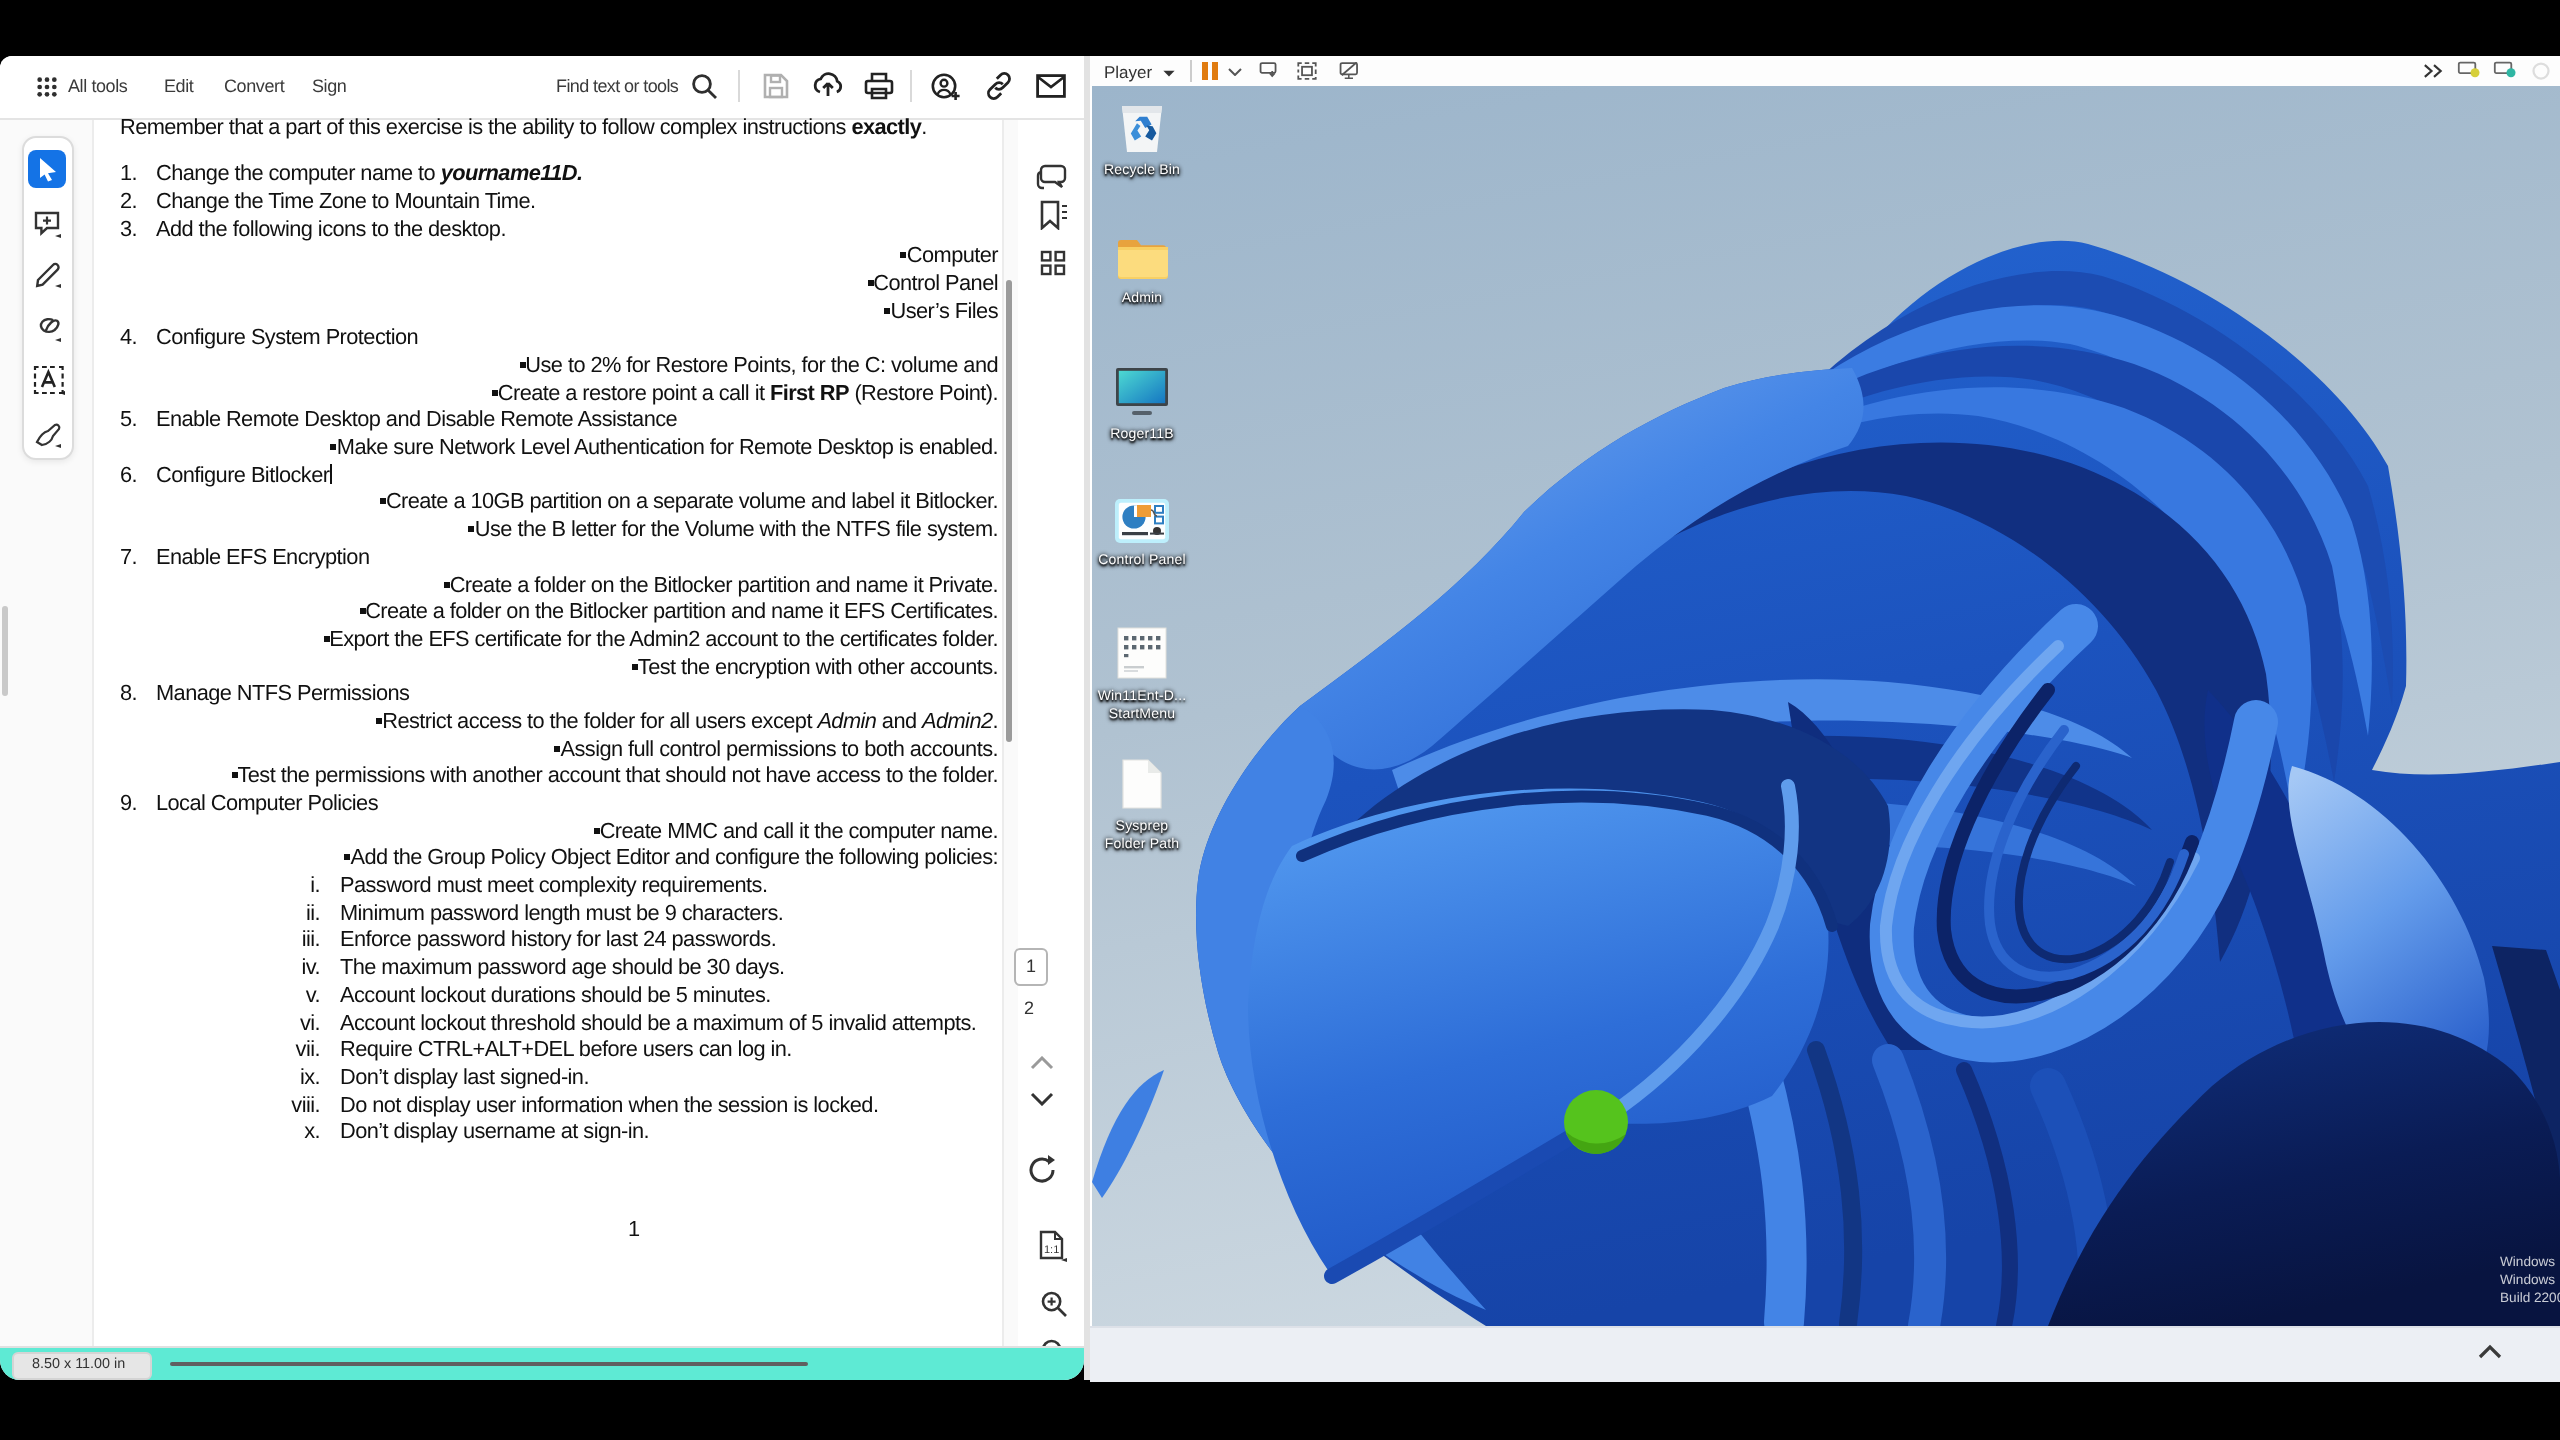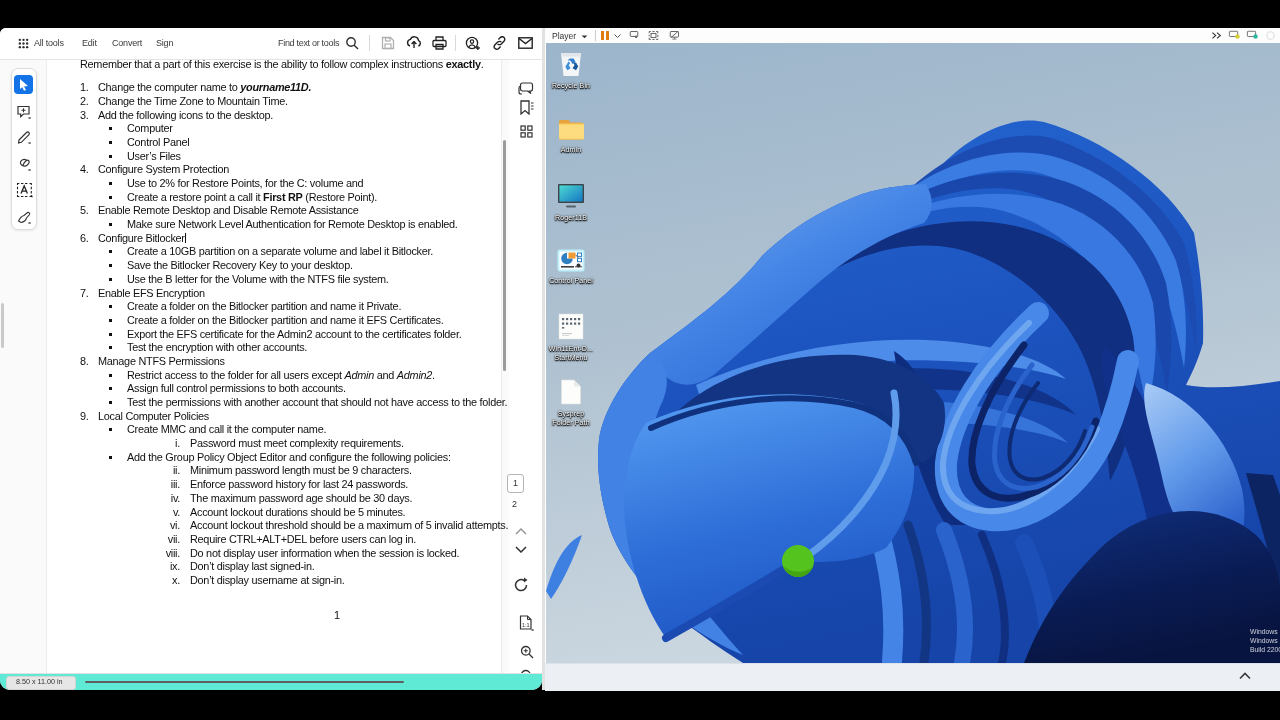--- a/index.html
+++ b/index.html
@@ -24,23 +24,23 @@
         border-top:1px solid #e0e0e0;}
   
   #vm{position:absolute;left:545px;top:28px;width:735px;height:662px;background:#fff;}
   #vmbar{position:absolute;left:0;top:0;width:100%;height:15px;background:#fdfdfd;text-align:center;}
   #desktop{position:absolute;left:1px;top:15px;width:734px;height:620px;overflow:hidden;}
   #vmstrip{position:absolute;left:0px;top:635px;width:735px;height:27px;background:#eceff4;border-top:1px solid #dde1e8;}
   .dicon{position:absolute;width:52px;text-align:center;}
   .dlabel{margin-top:4px;color:#fff;font-size:7px;line-height:9px;letter-spacing:0.1px;-webkit-font-smoothing:antialiased;
         text-shadow:0 0 2px #000,0 1px 2px #000,0 1px 1px #000;}
   
-  .ln{height:13.7px;line-height:13.7px;padding-left:1px;margin-left:20px;}
+  .ln{height:13.7px;line-height:13.7px;padding-left:1px;}
   .pn{display:inline-block;width:18px;}
-  .bu{padding-left:30px;}
+  .bu{padding-left:30px;text-align:right;}
   .bsq{display:inline-block;width:18px;}
   .sq{display:inline-block;width:3px;height:3px;background:#111;vertical-align:2px;}
   .ro{padding-left:0;}
   .rn{display:inline-block;width:101px;text-align:right;}
   .rt{margin-left:10px;}
   .caret{display:inline-block;width:1px;height:10px;background:#111;vertical-align:-1px;}
 </style>
 </head>
 <body>
 
@@ -149,43 +149,42 @@
       <div class="ln bu"><span class="bsq"><i class="sq"></i></span><span>Computer</span></div>
       <div class="ln bu"><span class="bsq"><i class="sq"></i></span><span>Control Panel</span></div>
       <div class="ln bu"><span class="bsq"><i class="sq"></i></span><span>User’s Files</span></div>
       <div class="ln"><span class="pn">4.</span><span>Configure System Protection</span></div>
       <div class="ln bu"><span class="bsq"><i class="sq"></i></span><span>Use to 2% for Restore Points, for the C: volume and</span></div>
       <div class="ln bu"><span class="bsq"><i class="sq"></i></span><span>Create a restore point a call it <b>First RP</b> (Restore Point).</span></div>
       <div class="ln"><span class="pn">5.</span><span>Enable Remote Desktop and Disable Remote Assistance</span></div>
       <div class="ln bu"><span class="bsq"><i class="sq"></i></span><span>Make sure Network Level Authentication for Remote Desktop is enabled.</span></div>
       <div class="ln"><span class="pn">6.</span><span>Configure Bitlocker<i class="caret"></i></span></div>
       <div class="ln bu"><span class="bsq"><i class="sq"></i></span><span>Create a 10GB partition on a separate volume and label it Bitlocker.</span></div>
-      <div class="ln bu"><span class="bsq"><i class="sq"></i></span><span>Save the Bitlocker Recovery Key to your desktop.</span></div>
       <div class="ln bu"><span class="bsq"><i class="sq"></i></span><span>Use the B letter for the Volume with the NTFS file system.</span></div>
       <div class="ln"><span class="pn">7.</span><span>Enable EFS Encryption</span></div>
       <div class="ln bu"><span class="bsq"><i class="sq"></i></span><span>Create a folder on the Bitlocker partition and name it Private.</span></div>
       <div class="ln bu"><span class="bsq"><i class="sq"></i></span><span>Create a folder on the Bitlocker partition and name it EFS Certificates.</span></div>
       <div class="ln bu"><span class="bsq"><i class="sq"></i></span><span>Export the EFS certificate for the Admin2 account to the certificates folder.</span></div>
       <div class="ln bu"><span class="bsq"><i class="sq"></i></span><span>Test the encryption with other accounts.</span></div>
       <div class="ln"><span class="pn">8.</span><span>Manage NTFS Permissions</span></div>
       <div class="ln bu"><span class="bsq"><i class="sq"></i></span><span>Restrict access to the folder for all users except <i>Admin</i> and <i>Admin2</i>.</span></div>
       <div class="ln bu"><span class="bsq"><i class="sq"></i></span><span>Assign full control permissions to both accounts.</span></div>
       <div class="ln bu"><span class="bsq"><i class="sq"></i></span><span>Test the permissions with another account that should not have access to the folder.</span></div>
       <div class="ln"><span class="pn">9.</span><span>Local Computer Policies</span></div>
       <div class="ln bu"><span class="bsq"><i class="sq"></i></span><span>Create MMC and call it the computer name.</span></div>
+      <div class="ln bu"><span class="bsq"><i class="sq"></i></span><span>Add the Group Policy Object Editor and configure the following policies:</span></div>
       <div class="ln ro"><span class="rn">i.</span><span class="rt">Password must meet complexity requirements.</span></div>
-      <div class="ln bu"><span class="bsq"><i class="sq"></i></span><span>Add the Group Policy Object Editor and configure the following policies:</span></div>
       <div class="ln ro"><span class="rn">ii.</span><span class="rt">Minimum password length must be 9 characters.</span></div>
       <div class="ln ro"><span class="rn">iii.</span><span class="rt">Enforce password history for last 24 passwords.</span></div>
       <div class="ln ro"><span class="rn">iv.</span><span class="rt">The maximum password age should be 30 days.</span></div>
       <div class="ln ro"><span class="rn">v.</span><span class="rt">Account lockout durations should be 5 minutes.</span></div>
       <div class="ln ro"><span class="rn">vi.</span><span class="rt">Account lockout threshold should be a maximum of 5 invalid attempts.</span></div>
       <div class="ln ro"><span class="rn">vii.</span><span class="rt">Require CTRL+ALT+DEL before users can log in.</span></div>
+      <div class="ln ro"><span class="rn">ix.</span><span class="rt">Don’t display last signed-in.</span></div>
       <div class="ln ro"><span class="rn">viii.</span><span class="rt">Do not display user information when the session is locked.</span></div>
-      <div class="ln ro"><span class="rn">ix.</span><span class="rt">Don’t display last signed-in.</span></div>
       <div class="ln ro"><span class="rn">x.</span><span class="rt">Don’t display username at sign-in.</span></div>
       <div class="ln" style="position:absolute;left:254px;top:551px">1</div>
     </div>
   </div>
 
   <div class="abs" style="left:503px;top:112px;width:3px;height:231px;background:#9b9b9b;border-radius:2px"></div>
 
   <div id="rightrail"></div>
   <svg class="abs" style="left:518px;top:54px" width="16" height="14" viewBox="0 0 16 14">
     <path d="M4.5 1 h8 a2 2 0 0 1 2 2 v4 a2 2 0 0 1 -2 2 h-1 l1.5 2.5 -3.5 -2.5 h-5 a2 2 0 0 1 -2 -2 v-4 a2 2 0 0 1 2 -2 z" fill="none" stroke="#333" stroke-width="1.2"></path>

